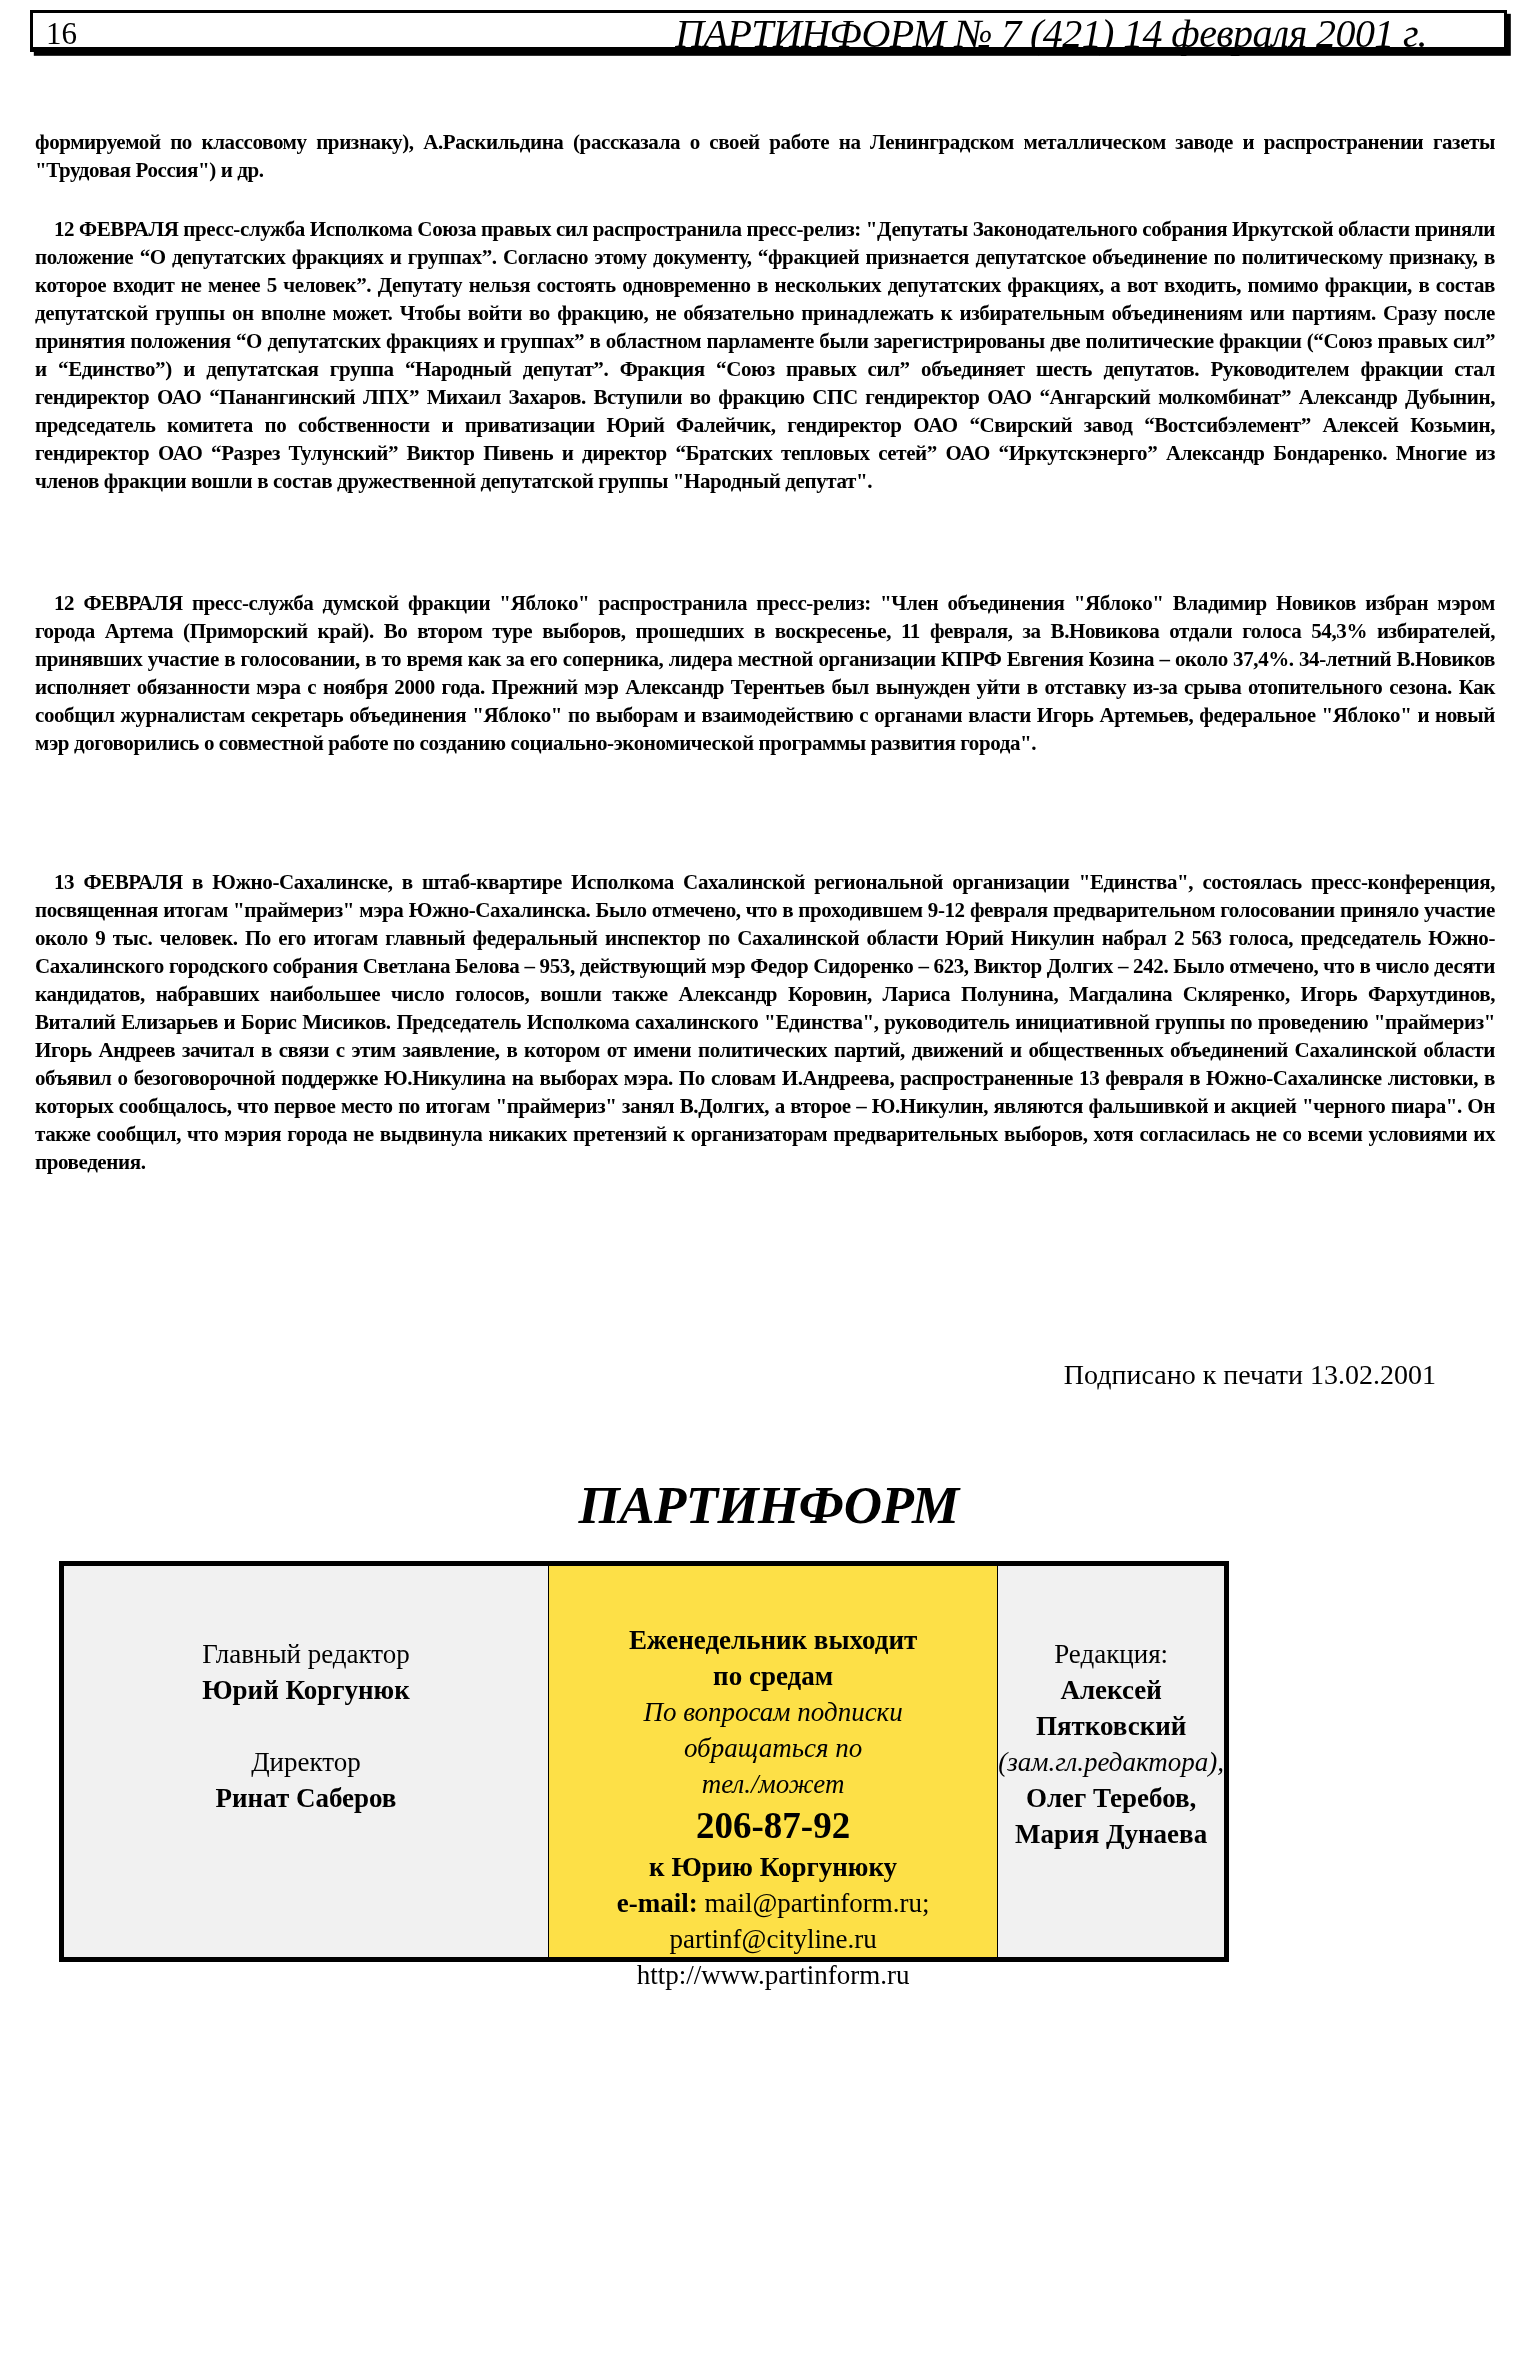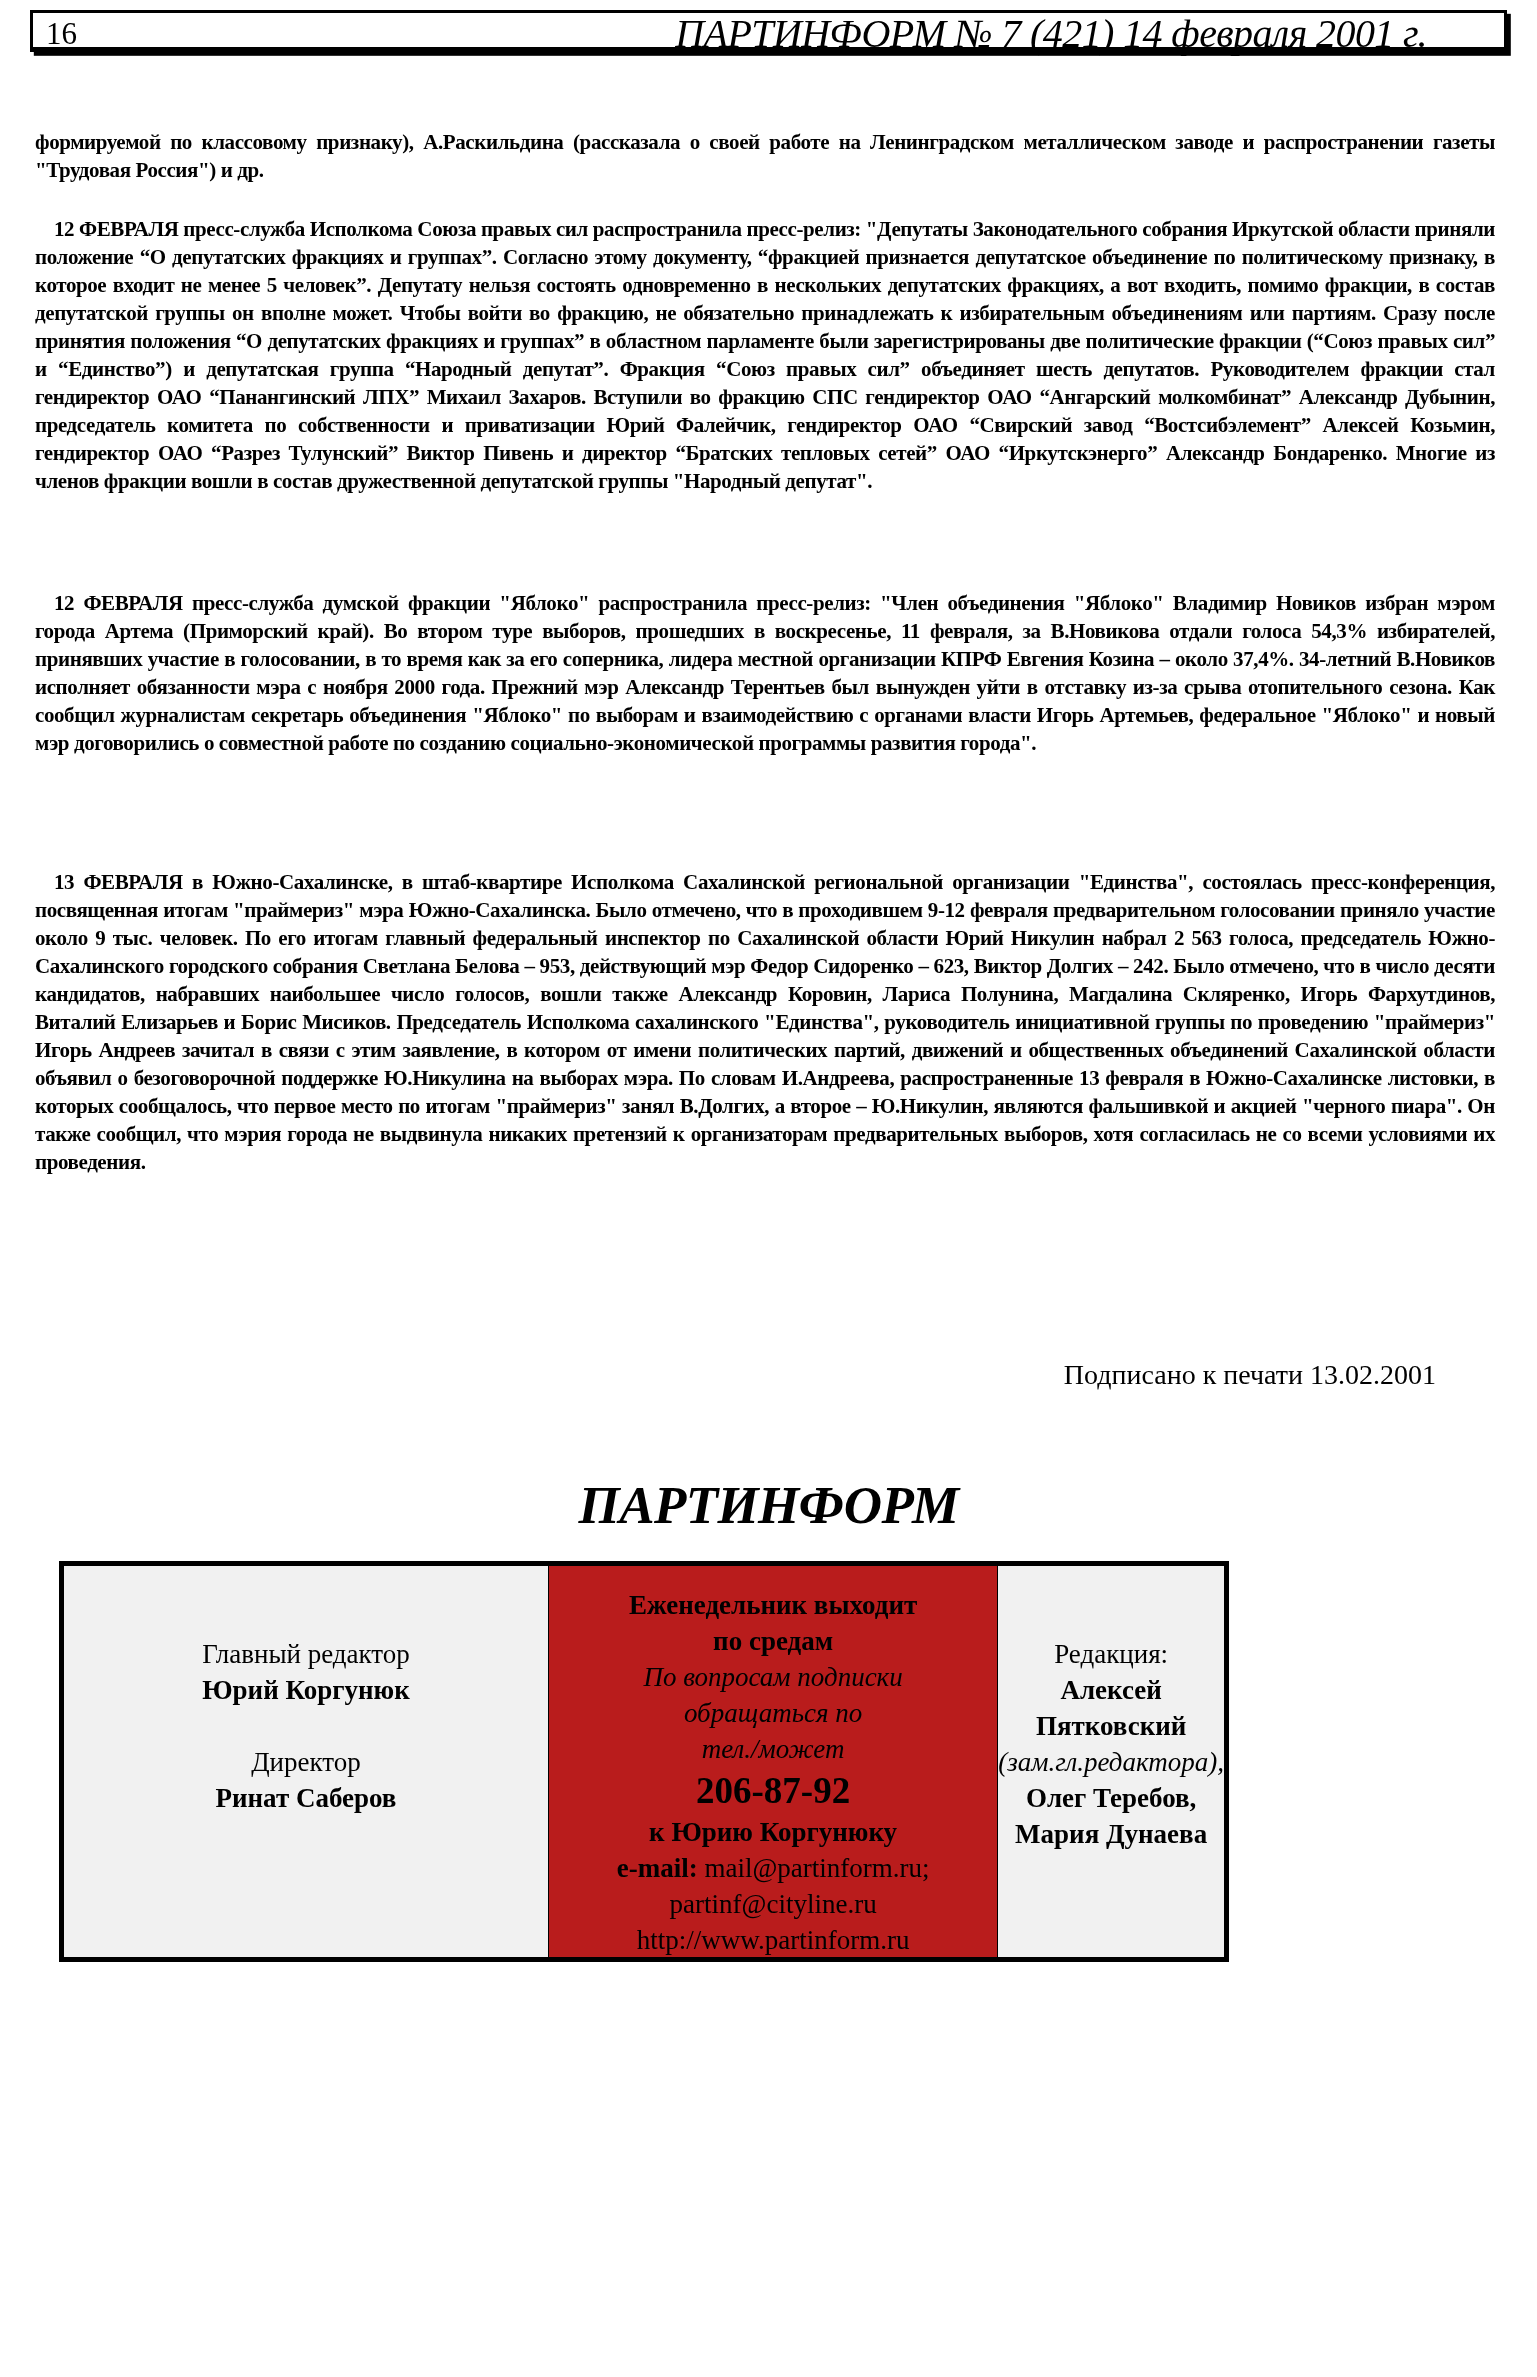--- a/index.html
+++ b/index.html
@@ -40,21 +40,21 @@
       font-size: 53px; font-style: italic; font-weight: bold; letter-spacing: -0.6px;
       line-height: 58px;
     }
     .info-table {
       position: absolute; left: 59px; top: 1561px; width: 1170px; height: 401px;
       border: 5.1px solid #000; border-top-width: 5.1px; box-sizing: border-box;
       display: flex;
     }
     .col { box-sizing: border-box; text-align: center; font-size: 27px; line-height: 36px; }
     .col-left { width: 491px; background: #f1f1f1; padding-top: 70px; border-right: 1.9px solid #000; }
-    .col-mid { width: 455px; background: #b91c1c; padding-top: 21px; border-right: 1.9px solid #000; font-family: Liberation Serif, serif; }
+    .col-mid { width: 455px; background: #fde047; padding-top: 56px; border-right: 1.9px solid #000; font-family: Liberation Serif, serif; }
     .col-right { flex: 1; background: #f1f1f1; padding-top: 70px; }
     .b { font-weight: bold; }
     .i { font-style: italic; }
     .gap { height: 36px; }
     .phone { font-size: 37px; font-weight: bold; line-height: 42px; margin: 2.6px 0; }
     .line { display: block; }
   </style>
 </head>
 <body>
 

